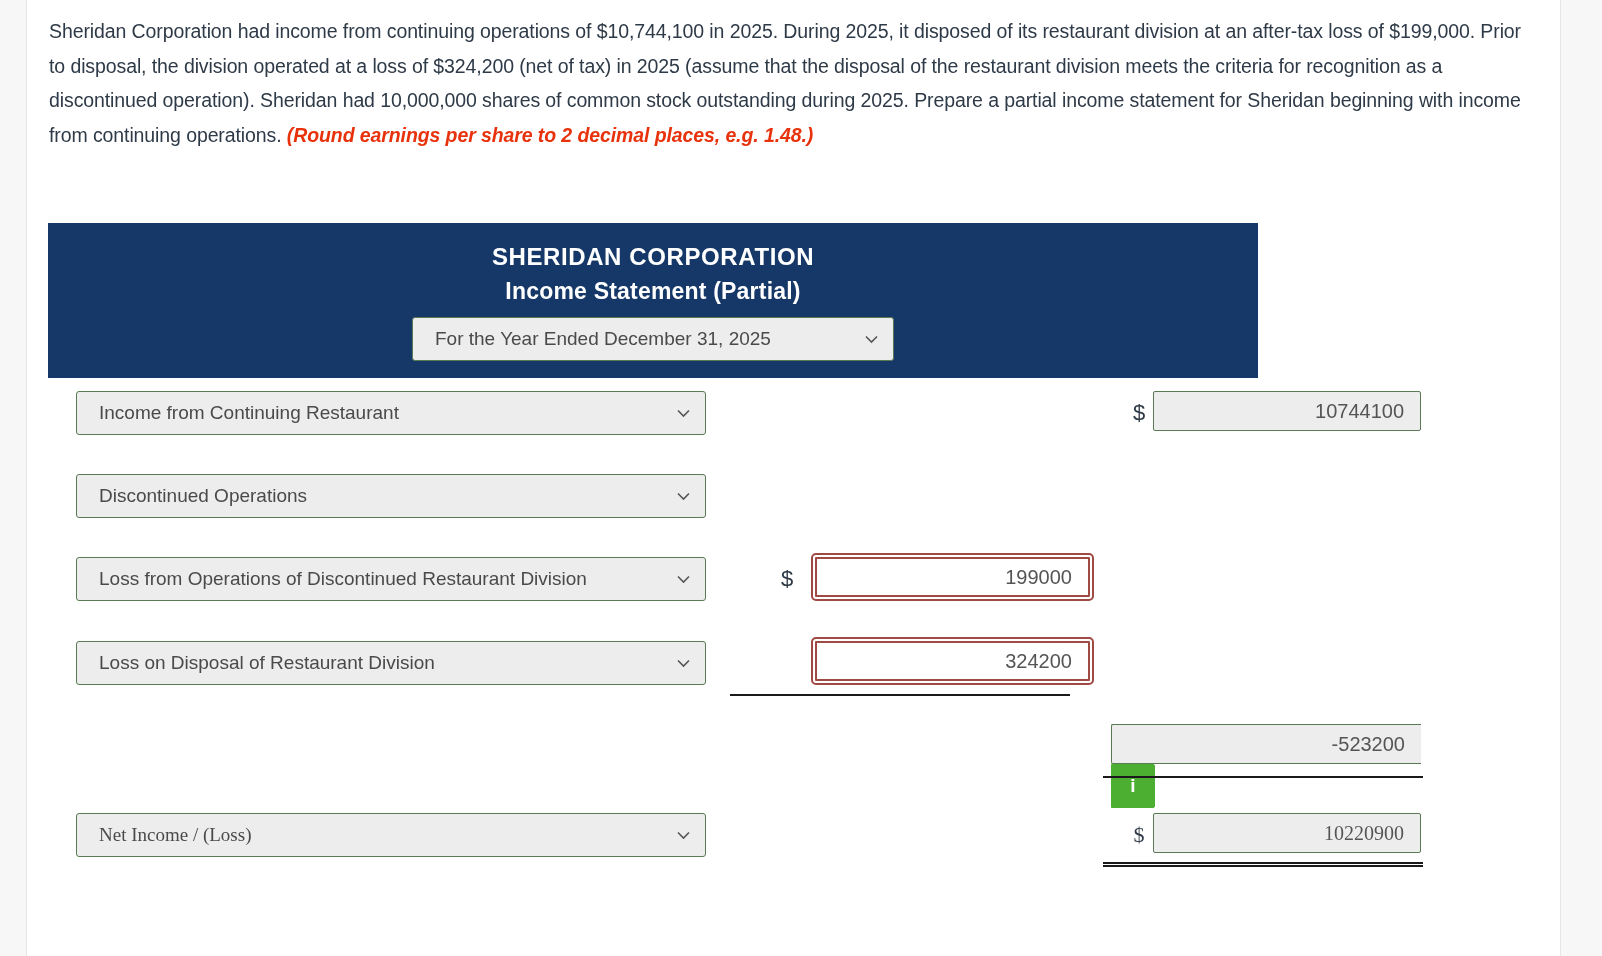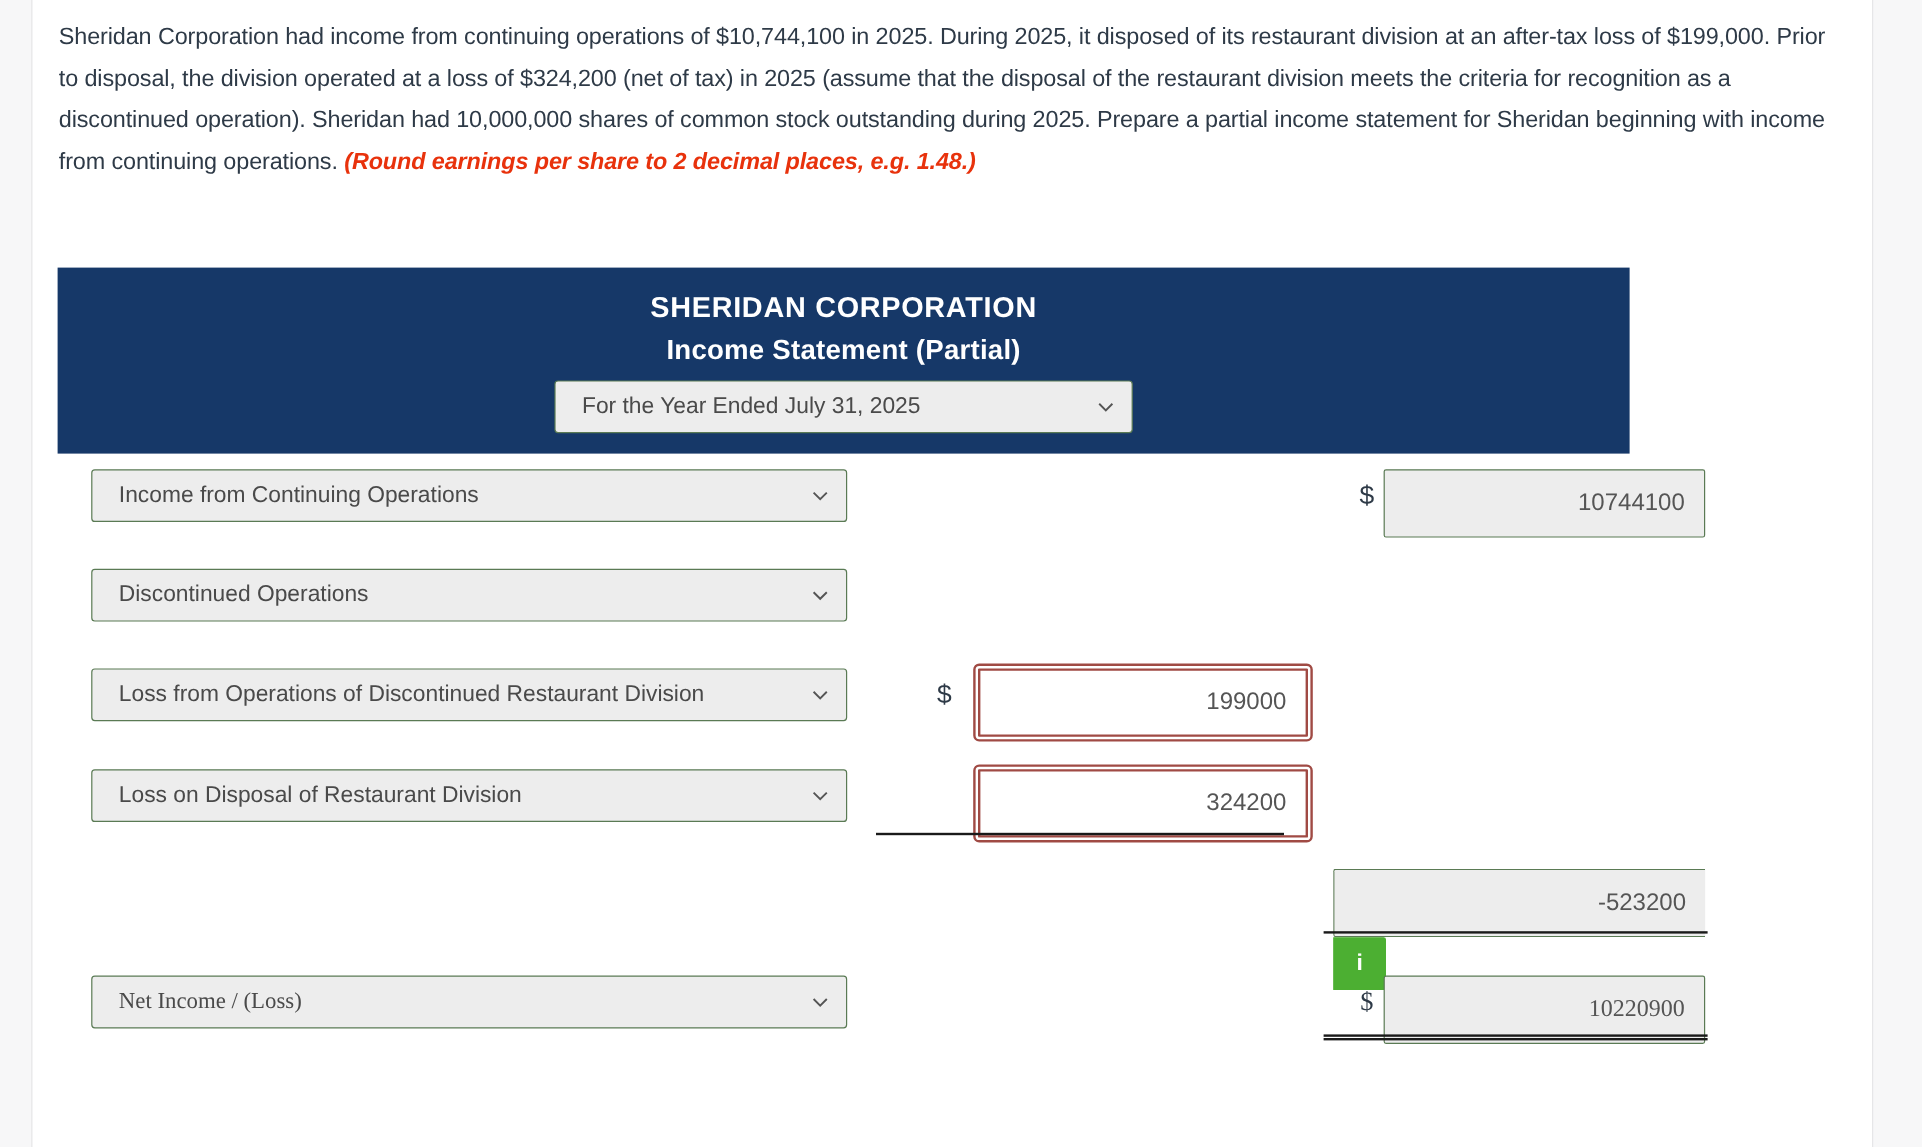--- a/index.html
+++ b/index.html
@@ -51,21 +51,21 @@
     color: #e8320c;
     font-weight: bold;
     font-style: italic;
   }
 
   
   .stmt-header {
     position: absolute;
     left: 20px;
     top: 223px;
-    width: 1310px;
+    width: 1210px;
     height: 155px;
     background: #163868;
     text-align: center;
     padding-top: 16px;
   }
   .stmt-title {
     color: #ffffff;
     font-size: 24px;
     font-weight: bold;
     letter-spacing: 0.6px;
@@ -106,21 +106,21 @@
     transform: translateY(-50%);
     width: 17px; height: 17px;
     display: block;
   }
   .sel .chev svg { display:block; }
 
   .amt {
     background: #ededed;
     border: 1px solid #5a7a54;
     border-radius: 2px;
-    height: 57px;
+    height: 40px;
     display: flex;
     align-items: center;
     justify-content: flex-end;
     padding: 0 16px;
     font-size: 20px;
     color: #555555;
   }
   .amt.red {
     background: #ffffff;
     border: 2px solid #a04a44;
@@ -193,34 +193,34 @@
 
     <div class="problem"><span>Sheridan Corporation had income from continuing operations of $10,744,100 in 2025. During 2025, it disposed of its restaurant division at an after-tax loss of $199,000. Prior to disposal, the division operated at a loss of $324,200 (net of tax) in 2025 (assume that the disposal of the restaurant division meets the criteria for recognition as a discontinued operation). Sheridan had 10,000,000 shares of common stock outstanding during 2025. Prepare a partial income statement for Sheridan beginning with income from continuing operations.</span>
       <span class="hint">(Round earnings per share to 2 decimal places, e.g. 1.48.)</span>
     </div>
 
     <div class="stmt-header">
       <div class="stmt-title">SHERIDAN CORPORATION</div>
       <div class="stmt-sub">Income Statement (Partial)</div>
       <div class="period-wrap">
         <div class="sel">
-          <span>For the Year Ended July 31, 2025</span>
+          <span>For the Year Ended December 31, 2025</span>
           <span class="chev">
             <svg width="17" height="17" viewBox="0 0 17 17">
                 <path d="M3 6 L8.5 11.5 L14 6" fill="none" stroke="#555" stroke-width="1.6"></path>
               </svg>
           </span>
         </div>
       </div>
     </div>
 
     <div class="row" style="top:391px;left:0;right:0;height:46px;">
       <div class="label-box">
         <div class="sel">
-          <span>Income from Continuing Operations</span>
+          <span>Income from Continuing Restaurant</span>
           <span class="chev">
             <svg width="17" height="17" viewBox="0 0 17 17">
                 <path d="M3 6 L8.5 11.5 L14 6" fill="none" stroke="#555" stroke-width="1.6"></path>
               </svg>
           </span>
         </div>
       </div>
       <div class="col3-dollar dollar">$</div>
       <div class="col3-amt">
         <div class="amt">10744100</div>

